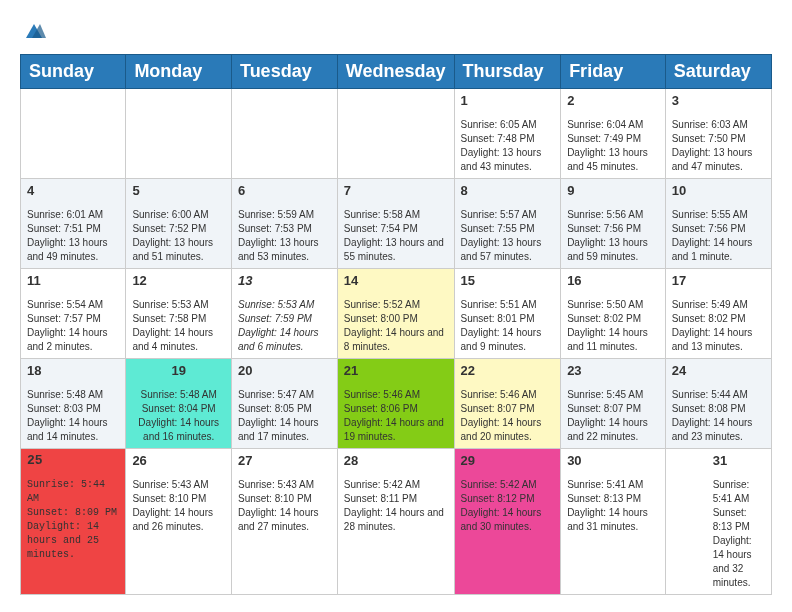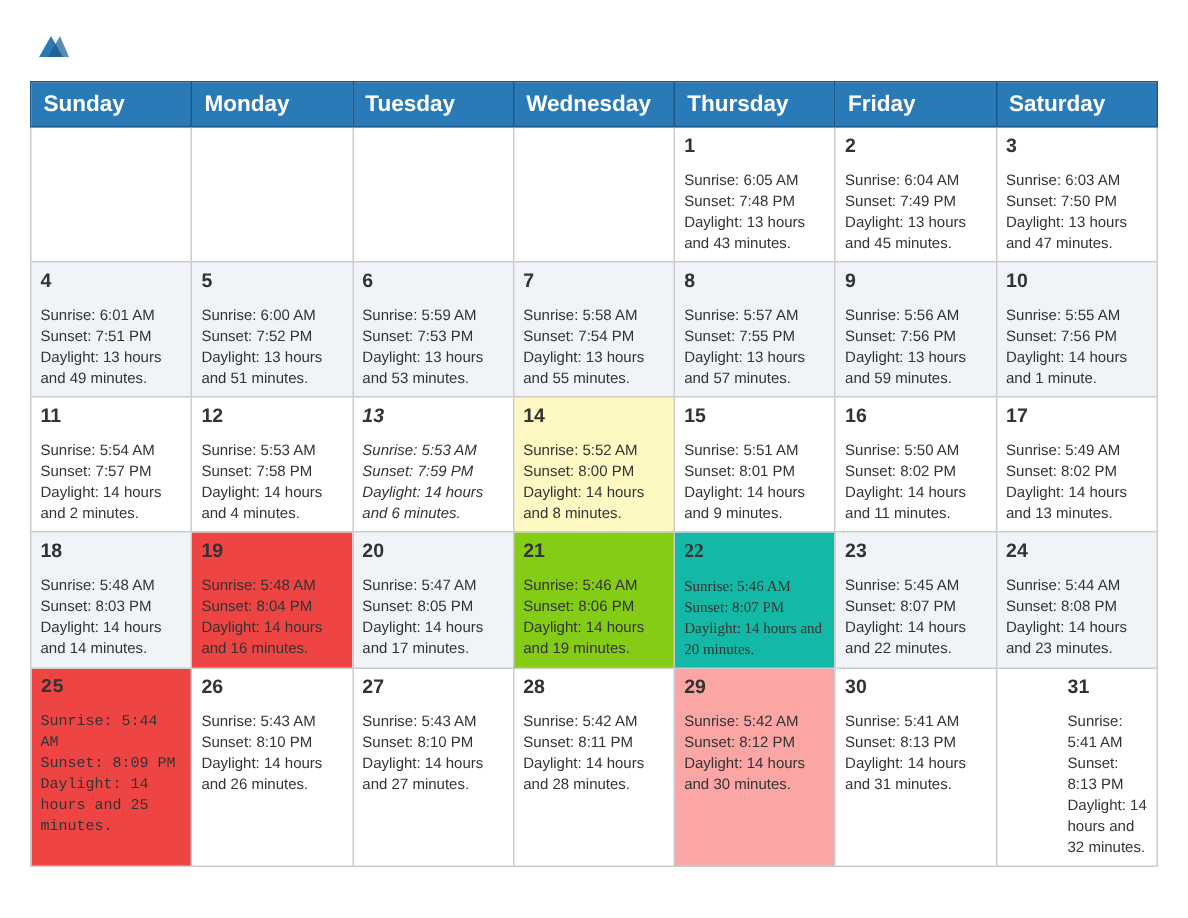--- a/index.html
+++ b/index.html
@@ -55,21 +55,21 @@
     .calendar {
       width: 100%;
       border-collapse: collapse;
       border: 1px solid #ccc;
     }
     .calendar th {
       background: #2a7ab8;
       color: #fff;
       text-align: left;
       padding: 6px 8px;
-      font-size: 15px;
+      font-size: 18px;
       border: 1px solid #1a5a8a;
     }
     .calendar td {
       vertical-align: top;
       border: 1px solid #ccc;
       padding: 4px 6px;
       width: calc(100% / 7);
       min-height: 80px;
       background: #fff;
     }
@@ -202,33 +202,33 @@
         <td style="background: rgb(255, 255, 255);">
           <span class="day-number">17</span>
           <div class="day-info">Sunrise: 5:49 AM<br>Sunset: 8:02 PM<br>Daylight: 14 hours and 13 minutes.</div>
         </td>
       </tr>
       <tr>
         <td style="background: rgb(240, 244, 248);">
           <span class="day-number">18</span>
           <div class="day-info">Sunrise: 5:48 AM<br>Sunset: 8:03 PM<br>Daylight: 14 hours and 14 minutes.</div>
         </td>
-        <td style="background: #ef4444;">
+        <td style="background: #5eead4; text-align: center;">
           <span class="day-number">19</span>
           <div class="day-info">Sunrise: 5:48 AM<br>Sunset: 8:04 PM<br>Daylight: 14 hours and 16 minutes.</div>
         </td>
         <td style="background: rgb(240, 244, 248);">
           <span class="day-number">20</span>
           <div class="day-info">Sunrise: 5:47 AM<br>Sunset: 8:05 PM<br>Daylight: 14 hours and 17 minutes.</div>
         </td>
         <td style="background: #84cc16;">
           <span class="day-number">21</span>
           <div class="day-info">Sunrise: 5:46 AM<br>Sunset: 8:06 PM<br>Daylight: 14 hours and 19 minutes.</div>
         </td>
-        <td style="background: #14b8a6; font-family: Liberation Serif, serif;">
+        <td style="background: #fef9c3;">
           <span class="day-number">22</span>
           <div class="day-info">Sunrise: 5:46 AM<br>Sunset: 8:07 PM<br>Daylight: 14 hours and 20 minutes.</div>
         </td>
         <td style="background: rgb(240, 244, 248);">
           <span class="day-number">23</span>
           <div class="day-info">Sunrise: 5:45 AM<br>Sunset: 8:07 PM<br>Daylight: 14 hours and 22 minutes.</div>
         </td>
         <td style="background: rgb(240, 244, 248);">
           <span class="day-number">24</span>
           <div class="day-info">Sunrise: 5:44 AM<br>Sunset: 8:08 PM<br>Daylight: 14 hours and 23 minutes.</div>
@@ -244,21 +244,21 @@
           <div class="day-info">Sunrise: 5:43 AM<br>Sunset: 8:10 PM<br>Daylight: 14 hours and 26 minutes.</div>
         </td>
         <td style="background: rgb(255, 255, 255);">
           <span class="day-number">27</span>
           <div class="day-info">Sunrise: 5:43 AM<br>Sunset: 8:10 PM<br>Daylight: 14 hours and 27 minutes.</div>
         </td>
         <td style="background: rgb(255, 255, 255);">
           <span class="day-number">28</span>
           <div class="day-info">Sunrise: 5:42 AM<br>Sunset: 8:11 PM<br>Daylight: 14 hours and 28 minutes.</div>
         </td>
-        <td style="background: #fca5a5;">
+        <td style="background: #ec4899;">
           <span class="day-number">29</span>
           <div class="day-info">Sunrise: 5:42 AM<br>Sunset: 8:12 PM<br>Daylight: 14 hours and 30 minutes.</div>
         </td>
         <td style="background: rgb(255, 255, 255);">
           <span class="day-number">30</span>
           <div class="day-info">Sunrise: 5:41 AM<br>Sunset: 8:13 PM<br>Daylight: 14 hours and 31 minutes.</div>
         </td>
         <td style="background: rgb(255, 255, 255); padding-left: 47px;">
           <span class="day-number">31</span>
           <div class="day-info">Sunrise: 5:41 AM<br>Sunset: 8:13 PM<br>Daylight: 14 hours and 32 minutes.</div>

